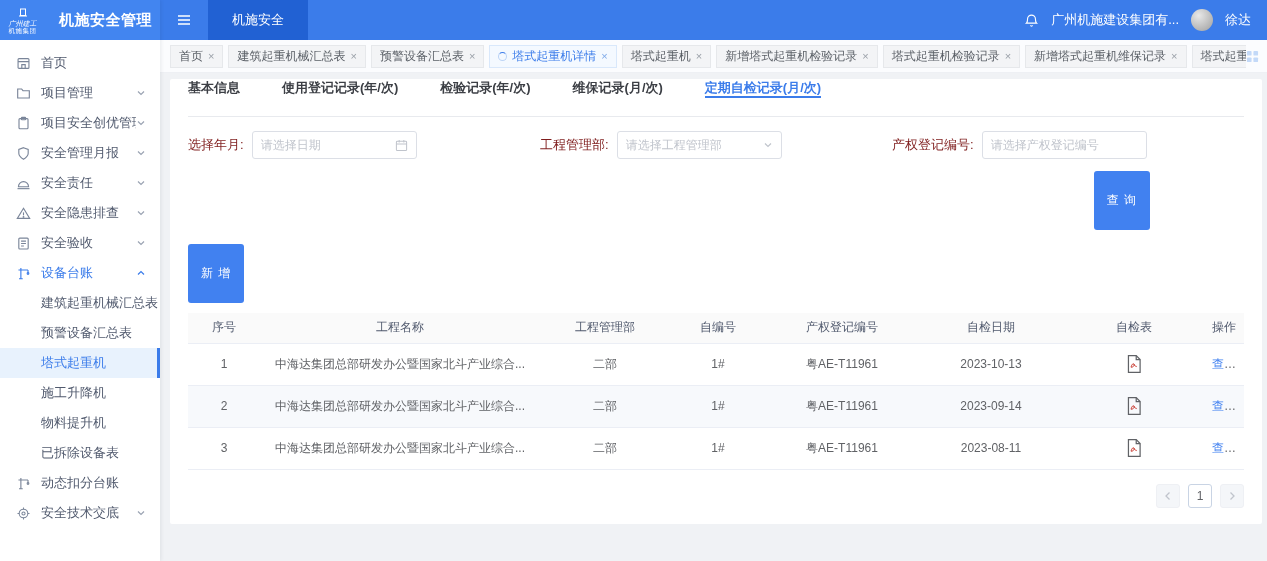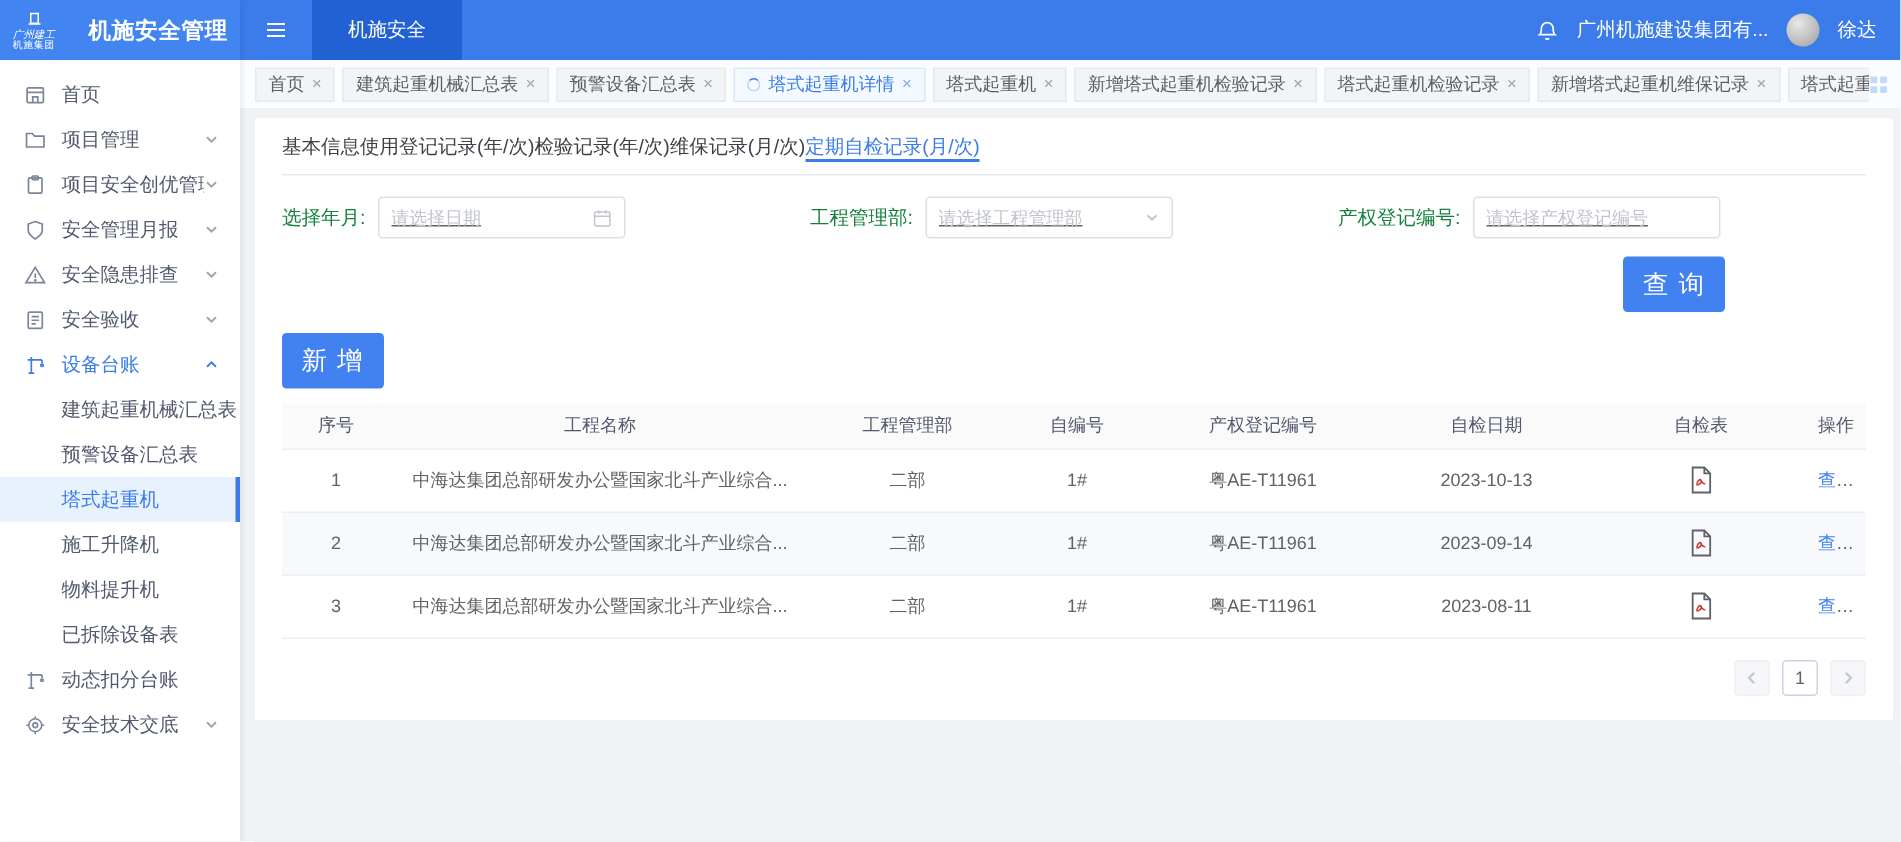--- a/index.html
+++ b/index.html
@@ -49,37 +49,37 @@
   .tab .x { color: #9aa0a8; font-size: 11px; line-height: 1; }
   .tab.active { background: #f4f9ff; border-color: #d9e8fb; color: #3b7cea; }
   .tab.active .x { color: #7ea9e8; }
   .spinner { width: 9px; height: 9px; border: 1.5px solid #bcd4f6; border-top-color: #3b7cea; border-radius: 50%; flex-shrink: 0; }
   .tabs-menu { margin-left: auto; color: #c3d9f8; display: inline-flex; cursor: pointer; flex-shrink: 0; }
 
   
   .content { flex: 1; padding: 6px 5px 0 10px; overflow: hidden; }
   .panel { background: #fff; border-radius: 2px; padding: 0 18px 16px 18px; min-height: 364px; }
 
-  .subtabs { display: flex; border-bottom: 1px solid #e8eaee; height: 38px; align-items: center; }
+  .subtabs { display: flex; gap: 42px; border-bottom: 1px solid #e8eaee; height: 38px; align-items: flex-start; font-weight: bold; }
   .subtab { position: relative; display: flex; align-items: center; font-size: 13px; color: #3c3f45; cursor: pointer; white-space: nowrap; }
   .subtab.active { color: #3b7cea; }
   .subtab.active::after { content: ""; position: absolute; left: 0; right: 0; bottom: -1px; height: 2px; background: #3b7cea; }
 
   .filters { display: flex; margin-top: 14px; }
   .filter { display: flex; align-items: center; flex: 1; }
-  .f-label { color: #15803d; font-size: 13px; white-space: nowrap; margin-right: 8px; }
+  .f-label { color: #7f1d1d; font-size: 13px; white-space: nowrap; margin-right: 8px; }
   .f-input { width: 165px; height: 28px; border: 1px solid #dcdfe6; border-radius: 3px; background: #fff;
              display: flex; align-items: center; padding: 0 8px; gap: 4px; }
-  .f-input input { border: 0; outline: 0; flex: 1; min-width: 0; font-family: inherit; font-size: 12px; color: #606266; background: transparent; text-decoration: underline; }
+  .f-input input { border: 0; outline: 0; flex: 1; min-width: 0; font-family: inherit; font-size: 12px; color: #606266; background: transparent; }
   .f-input input::placeholder { color: #c0c4cc; }
   .f-input .suffix { color: #c0c4cc; display: inline-flex; }
 
   .query-row { display: flex; justify-content: flex-end; margin-top: 12px; padding-right: 94px; }
-  .btn { background: #4181F0; color: #fff; border: none; border-radius: 3px; font-size: 17px;
-         font-family: inherit; padding: 7px 13px; cursor: pointer; letter-spacing: 1px; white-space: nowrap; }
+  .btn { background: #4181F0; color: #fff; border: none; border-radius: 3px; font-size: 12px;
+         font-family: inherit; padding: 21px 13px; cursor: pointer; letter-spacing: 1px; white-space: nowrap; }
   .add-row { margin-top: 14px; }
 
   table { width: 100%; border-collapse: collapse; table-layout: fixed; margin-top: 10px; font-size: 12px; }
   thead th { background: #fafafa; color: #515a6e; font-weight: normal; height: 30px;
              border-bottom: 1px solid #ebeef5; padding: 0 8px; white-space: nowrap; }
   th:nth-child(1), td:nth-child(1) { width: 72px; }
   th:nth-child(2), td:nth-child(2) { width: 280px; }
   th:nth-child(3), td:nth-child(3) { width: 130px; }
   th:nth-child(4), td:nth-child(4) { width: 96px; }
   th:nth-child(5), td:nth-child(5) { width: 152px; }
@@ -151,20 +151,34 @@
             </svg>
           </span>
         </div>
         <div class="side-item">
           <span class="icon">
             <svg width="15" height="15" viewBox="0 0 16 16" fill="none" stroke="currentColor" stroke-width="1.2">
               <path d="M8 1.8 13 3.6v4.2c0 3.1-3 5.2-5 6.4-2-1.2-5-3.3-5-6.4V3.6Z"></path>
             </svg>
           </span>
           <span class="lbl">安全管理月报</span>
+          <span class="chev">
+            <svg width="10" height="10" viewBox="0 0 10 10" fill="none" stroke="currentColor" stroke-width="1.2">
+              <path d="M2 3.5 5 6.5 8 3.5"></path>
+            </svg>
+          </span>
+        </div>
+        <div class="side-item">
+          <span class="icon">
+            <svg width="15" height="15" viewBox="0 0 16 16" fill="none" stroke="currentColor" stroke-width="1.2">
+              <path d="M2.6 11.4a5.4 5.4 0 0 1 10.8 0Z"></path>
+              <path d="M1.6 13.5h12.8"></path>
+            </svg>
+          </span>
+          <span class="lbl">安全责任</span>
           <span class="chev">
             <svg width="10" height="10" viewBox="0 0 10 10" fill="none" stroke="currentColor" stroke-width="1.2">
               <path d="M2 3.5 5 6.5 8 3.5"></path>
             </svg>
           </span>
         </div>
         <div class="side-item">
           <span class="icon">
             <svg width="15" height="15" viewBox="0 0 16 16" fill="none" stroke="currentColor" stroke-width="1.2">
               <path d="M8 2.4 14.6 13.2H1.4Z"></path>

